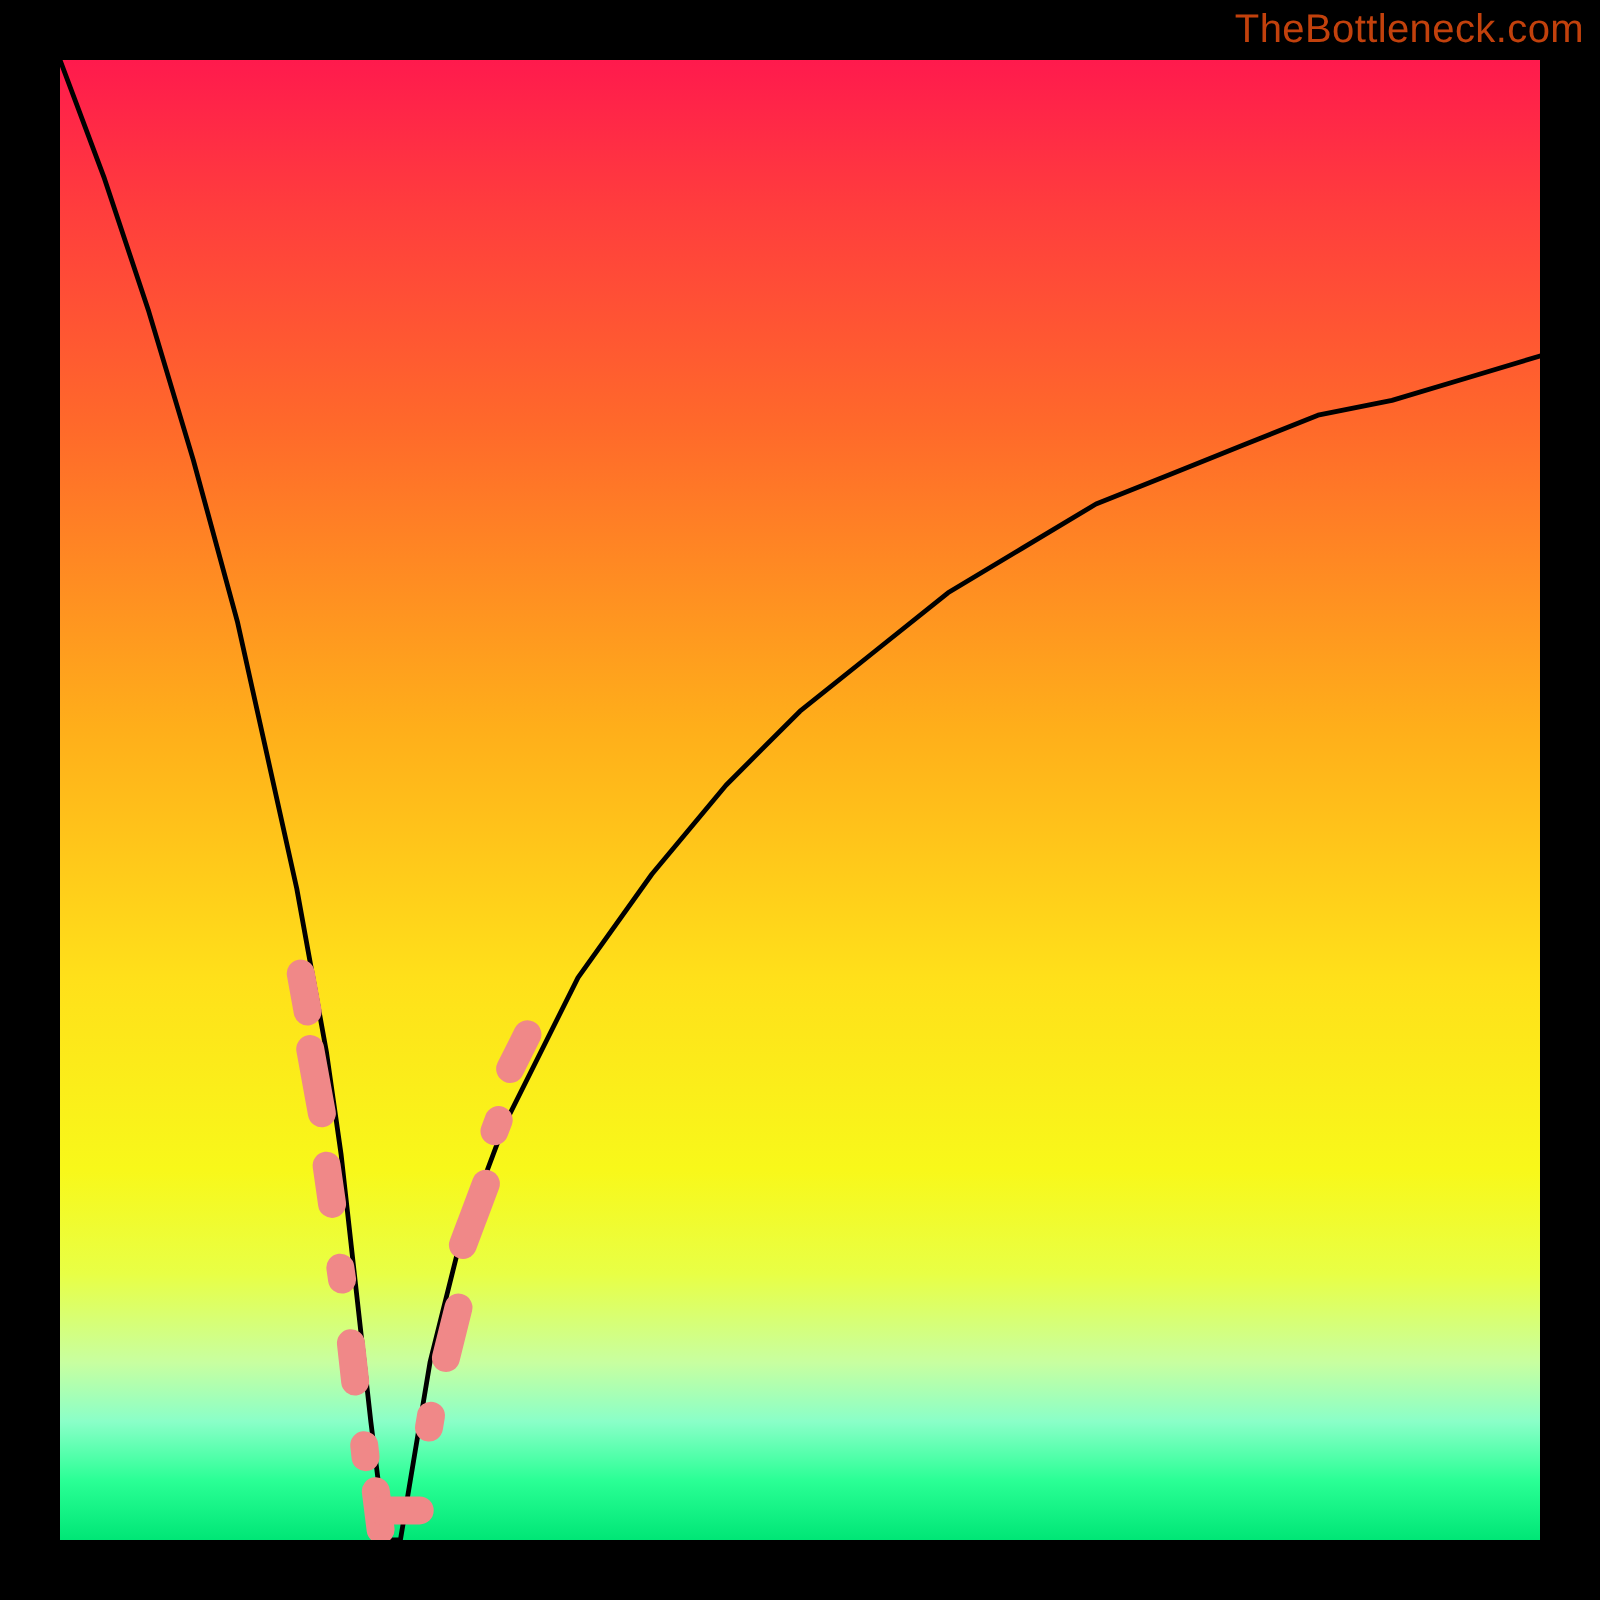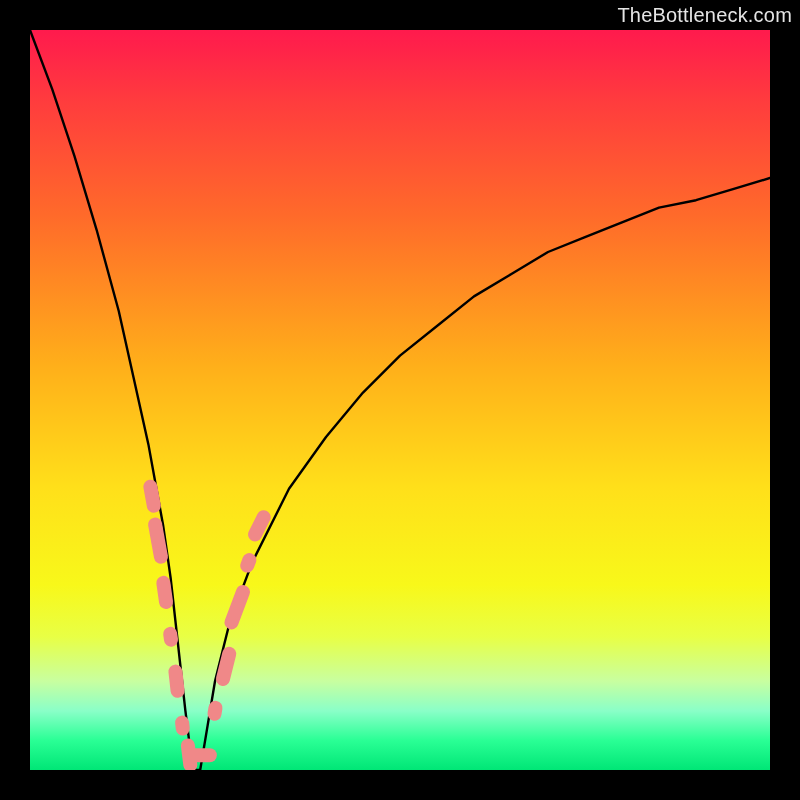--- a/index.html
+++ b/index.html
@@ -42,21 +42,21 @@
     position: absolute;
     left: 0;
     top: 0;
     width: 740px;
     height: 740px;
   }
   .watermark {
     position: absolute;
     top: 4px;
     right: 8px;
-    color: #e5e5e5;
+    color: #c2410c;
     font-size: 20px;
     font-weight: 500;
     letter-spacing: 0.2px;
     user-select: none;
   }
 </style>
 </head>
 <body>
 
 <div class="frame">

